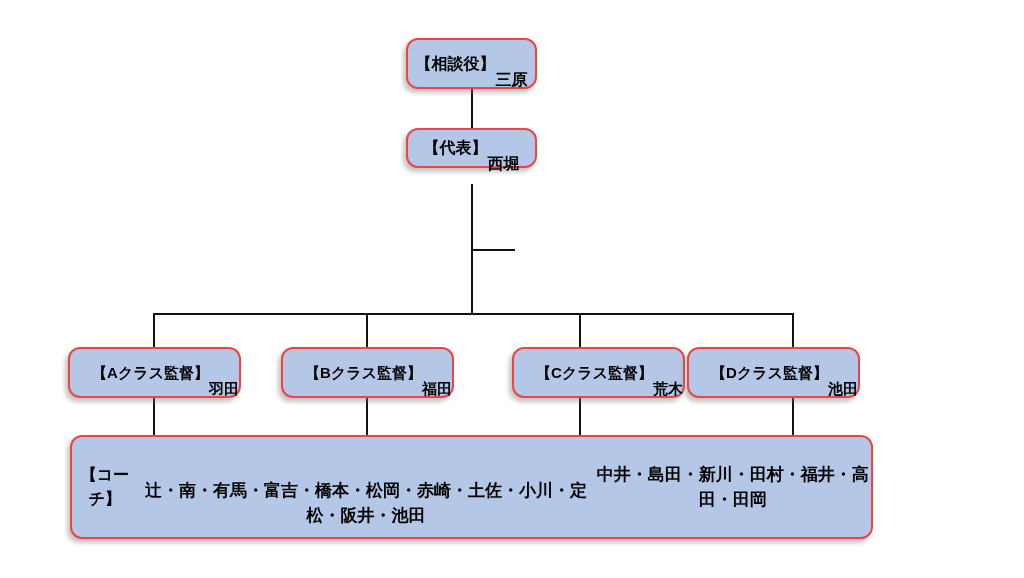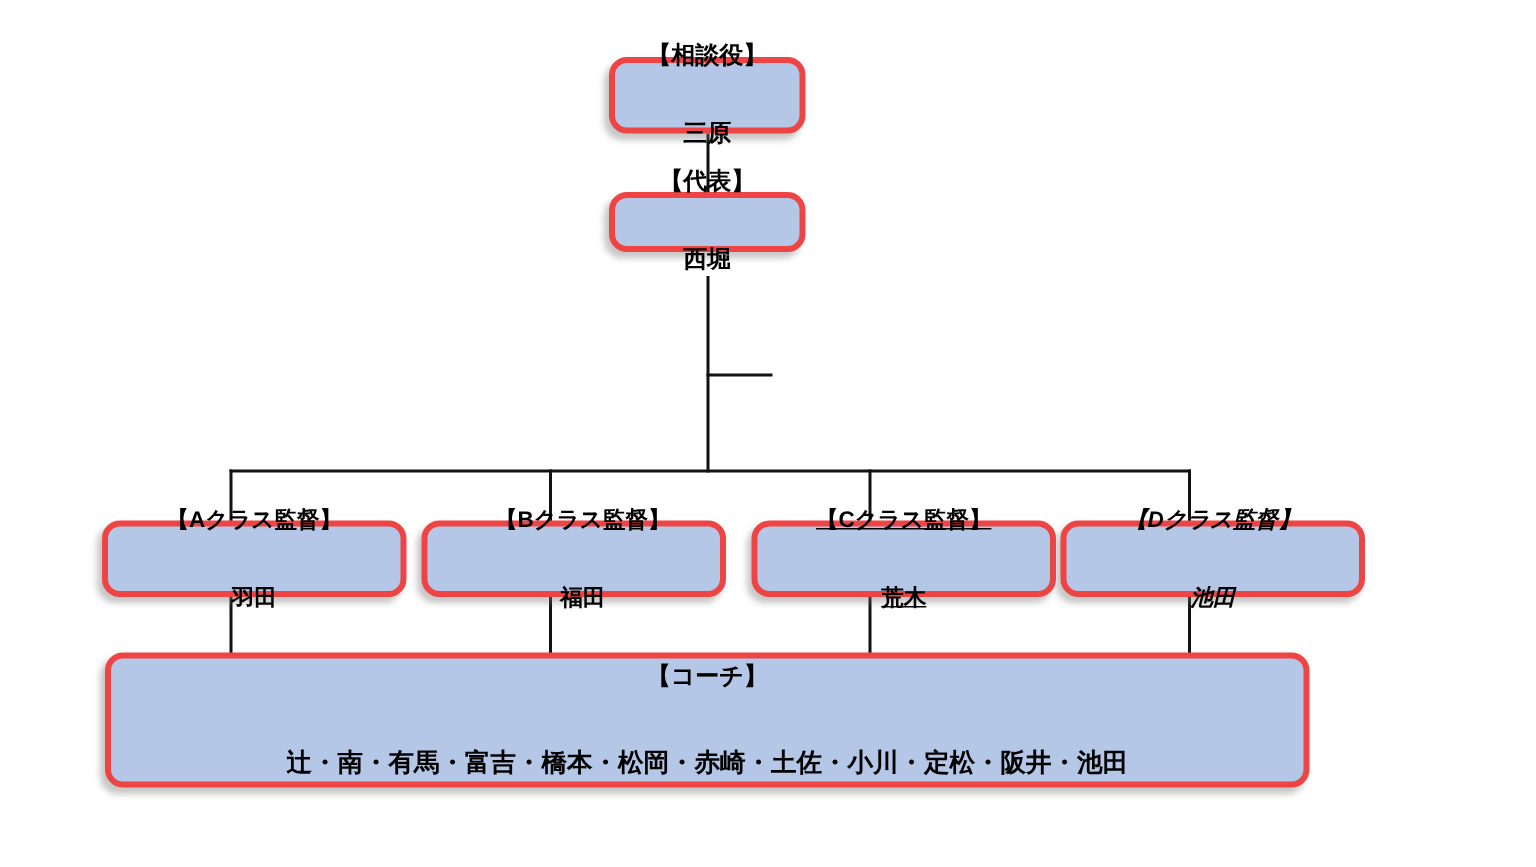--- a/index.html
+++ b/index.html
@@ -46,46 +46,46 @@
     background: #121212;
   }
   .conn-v { width: 2px; }
   .conn-h { height: 2px; }
 
   
   .node {
     position: absolute;
     box-sizing: border-box;
     background: #b4c7e7;
-    border: 4px solid #ef4444;
+    border: 2px solid #ef4444;
     border-radius: 12px;
     box-shadow: -3px 4px 4px rgba(120,120,120,0.42);
     display: flex;
-    flex-direction: column;
+    flex-direction: row;
     align-items: center;
     justify-content: center;
     color: #000000;
     font-weight: bold;
     text-align: center;
     z-index: 3;
   }
   .node .t1 { display: block; }
   .node .t2 { display: block; margin-top: 32px; }
   .node .t3 { display: block; }
 
   
   .n-advisor   { left: 406px; top: 38px;  width: 131px; height: 51px;  font-size: 16px; line-height: 20px; }
   .n-rep       { left: 406px; top: 128px; width: 131px; height: 40px;  font-size: 16px; line-height: 20px; }
   .n-office    { left: 513px; top: 222px; width: 280px; height: 56px;  font-size: 17px; line-height: 22px; }
-  .n-class     { width: 203px; height: 51px; font-size: 15px; line-height: 20px; }
+  .n-class     { width: 173px; height: 51px; font-size: 15px; line-height: 20px; justify-content: flex-end; }
   .n-a { left: 68px;  top: 347px; }
   .n-b { left: 281px; top: 347px; padding-left: 12px; }
-  .n-c { left: 501px; top: 347px; text-decoration: underline; }
-  .n-d { left: 707px; top: 347px; font-style: italic; }
-  .n-coach     { left: 70px; top: 435px; width: 803px; height: 90px; font-size: 17px; line-height: 25px; }
+  .n-c { left: 512px; top: 347px; }
+  .n-d { left: 687px; top: 347px; }
+  .n-coach     { left: 70px; top: 435px; width: 803px; height: 104px; font-size: 17px; line-height: 25px; }
   .n-coach .t1 { font-size: 16px; line-height: 24px; }
 </style>
 </head>
 <body>
 
 <div id="stage">
 
 
   <div class="conn conn-v" style="left:471px; top:89px; height:40px;"></div>
 
@@ -132,15 +132,16 @@
   </div>
 
   <div class="node n-class n-d">
     <span class="t1">【Dクラス監督】</span>
     <span class="t2">池田</span>
   </div>
 
   <div class="node n-coach">
     <span class="t1">【コーチ】</span>
     <span class="t2">辻・南・有馬・富吉・橋本・松岡・赤崎・土佐・小川・定松・阪井・池田</span>
+    <span class="t3">中井・島田・新川・田村・福井・高田・田岡</span>
   </div>
 
 </div>
 
 </body></html>

